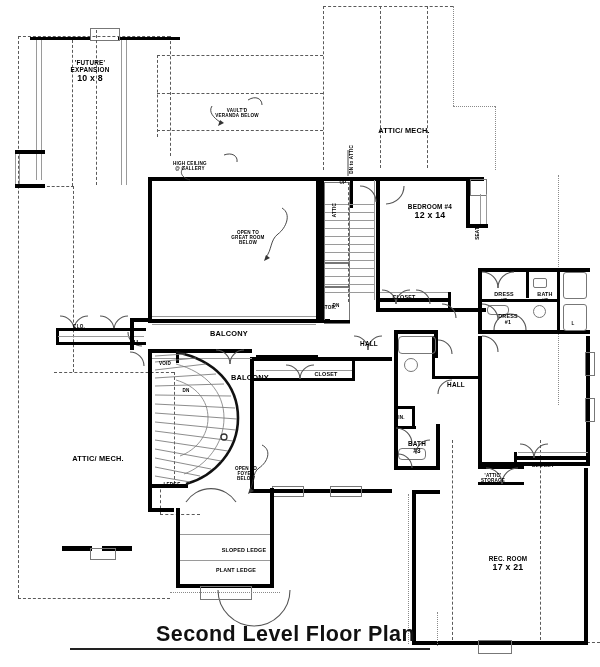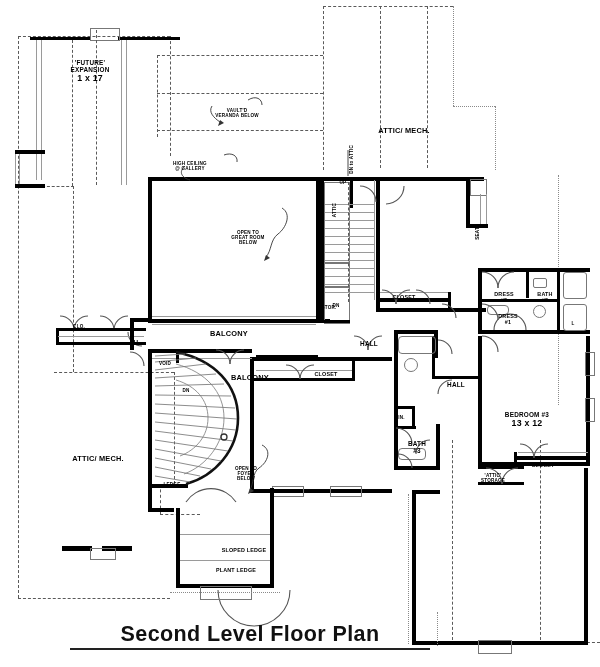--- a/index.html
+++ b/index.html
@@ -23,21 +23,21 @@
   
   .lbl{position:absolute;color:#000;font-weight:bold;text-align:center;
        letter-spacing:.2px;line-height:1.08;white-space:pre;}
   .lbl.t4{font-size:4.6px;}
   .lbl.t5{font-size:5.4px;}
   .lbl.t6{font-size:6.4px;}
   .lbl.t7{font-size:7.4px;}
   .lbl.vert{writing-mode:vertical-rl;transform:rotate(180deg);}
   .dim{font-size:8.8px;font-weight:bold;}
 
-  .title{position:absolute;left:85px;top:622px;width:330px;text-align:center;
+  .title{position:absolute;left:85px;top:622px;width:330px;text-align:right;
          font-size:21.5px;font-weight:bold;color:#111;letter-spacing:.4px;}
   .title-rule{position:absolute;left:70px;top:648px;width:360px;height:2px;background:#222;}
 
   
   svg.over{position:absolute;left:0;top:0;width:600px;height:667px;pointer-events:none;}
 </style>
 </head>
 <body>
 
 <div id="plan">
@@ -289,22 +289,23 @@
   <div class="box" style="left:90px;top:548px;width:24px;height:10px;"></div>
 
   <div class="w" style="left:56px;top:328px;width:90px;height:3px;"></div>
   <div class="w" style="left:56px;top:328px;width:3px;height:16px;"></div>
   <div class="w" style="left:56px;top:342px;width:90px;height:3px;"></div>
   <div class="gray-h" style="left:58px;top:336px;width:86px;"></div>
   <div class="w" style="left:130px;top:318px;width:4px;height:32px;"></div>
   <div class="w" style="left:130px;top:318px;width:20px;height:4px;"></div>
 
   <div class="lbl t6" id="room-0" style="left: 30px; top: 60px; width: 120px;"><div>'FUTURE'
-EXPANSION</div><div class="dim">1 x 17</div></div>
-  <div class="lbl t6" id="room-3" style="left: 467px; top: 412px; width: 120px;"><div>BEDROOM #3</div><div class="dim">13 x 12</div></div>
+EXPANSION</div><div class="dim">10 x 8</div></div>
+  <div class="lbl t6" id="room-2" style="left: 370px; top: 204px; width: 120px;"><div>BEDROOM #4</div><div class="dim">12 x 14</div></div>
+  <div class="lbl t6" id="room-5" style="left: 448px; top: 556px; width: 120px;"><div>REC. ROOM</div><div class="dim">17 x 21</div></div>
 
   <div id="label-layer">
       <div class="lbl t7" style="left: 354px; top: 127px; width: 100px;">ATTIC/ MECH.</div>
       <div class="lbl t7" style="left: 48px; top: 455px; width: 100px;">ATTIC/ MECH.</div>
       <div class="lbl t4" style="left: 187px; top: 109px; width: 100px;">VAULT'D
 VERANDA BELOW</div>
       <div class="lbl t4" style="left: 140px; top: 162px; width: 100px;">HIGH CEILING
 @ GALLERY</div>
       <div class="lbl t4" style="left: 198px; top: 231px; width: 100px;">OPEN TO
 GREAT ROOM

